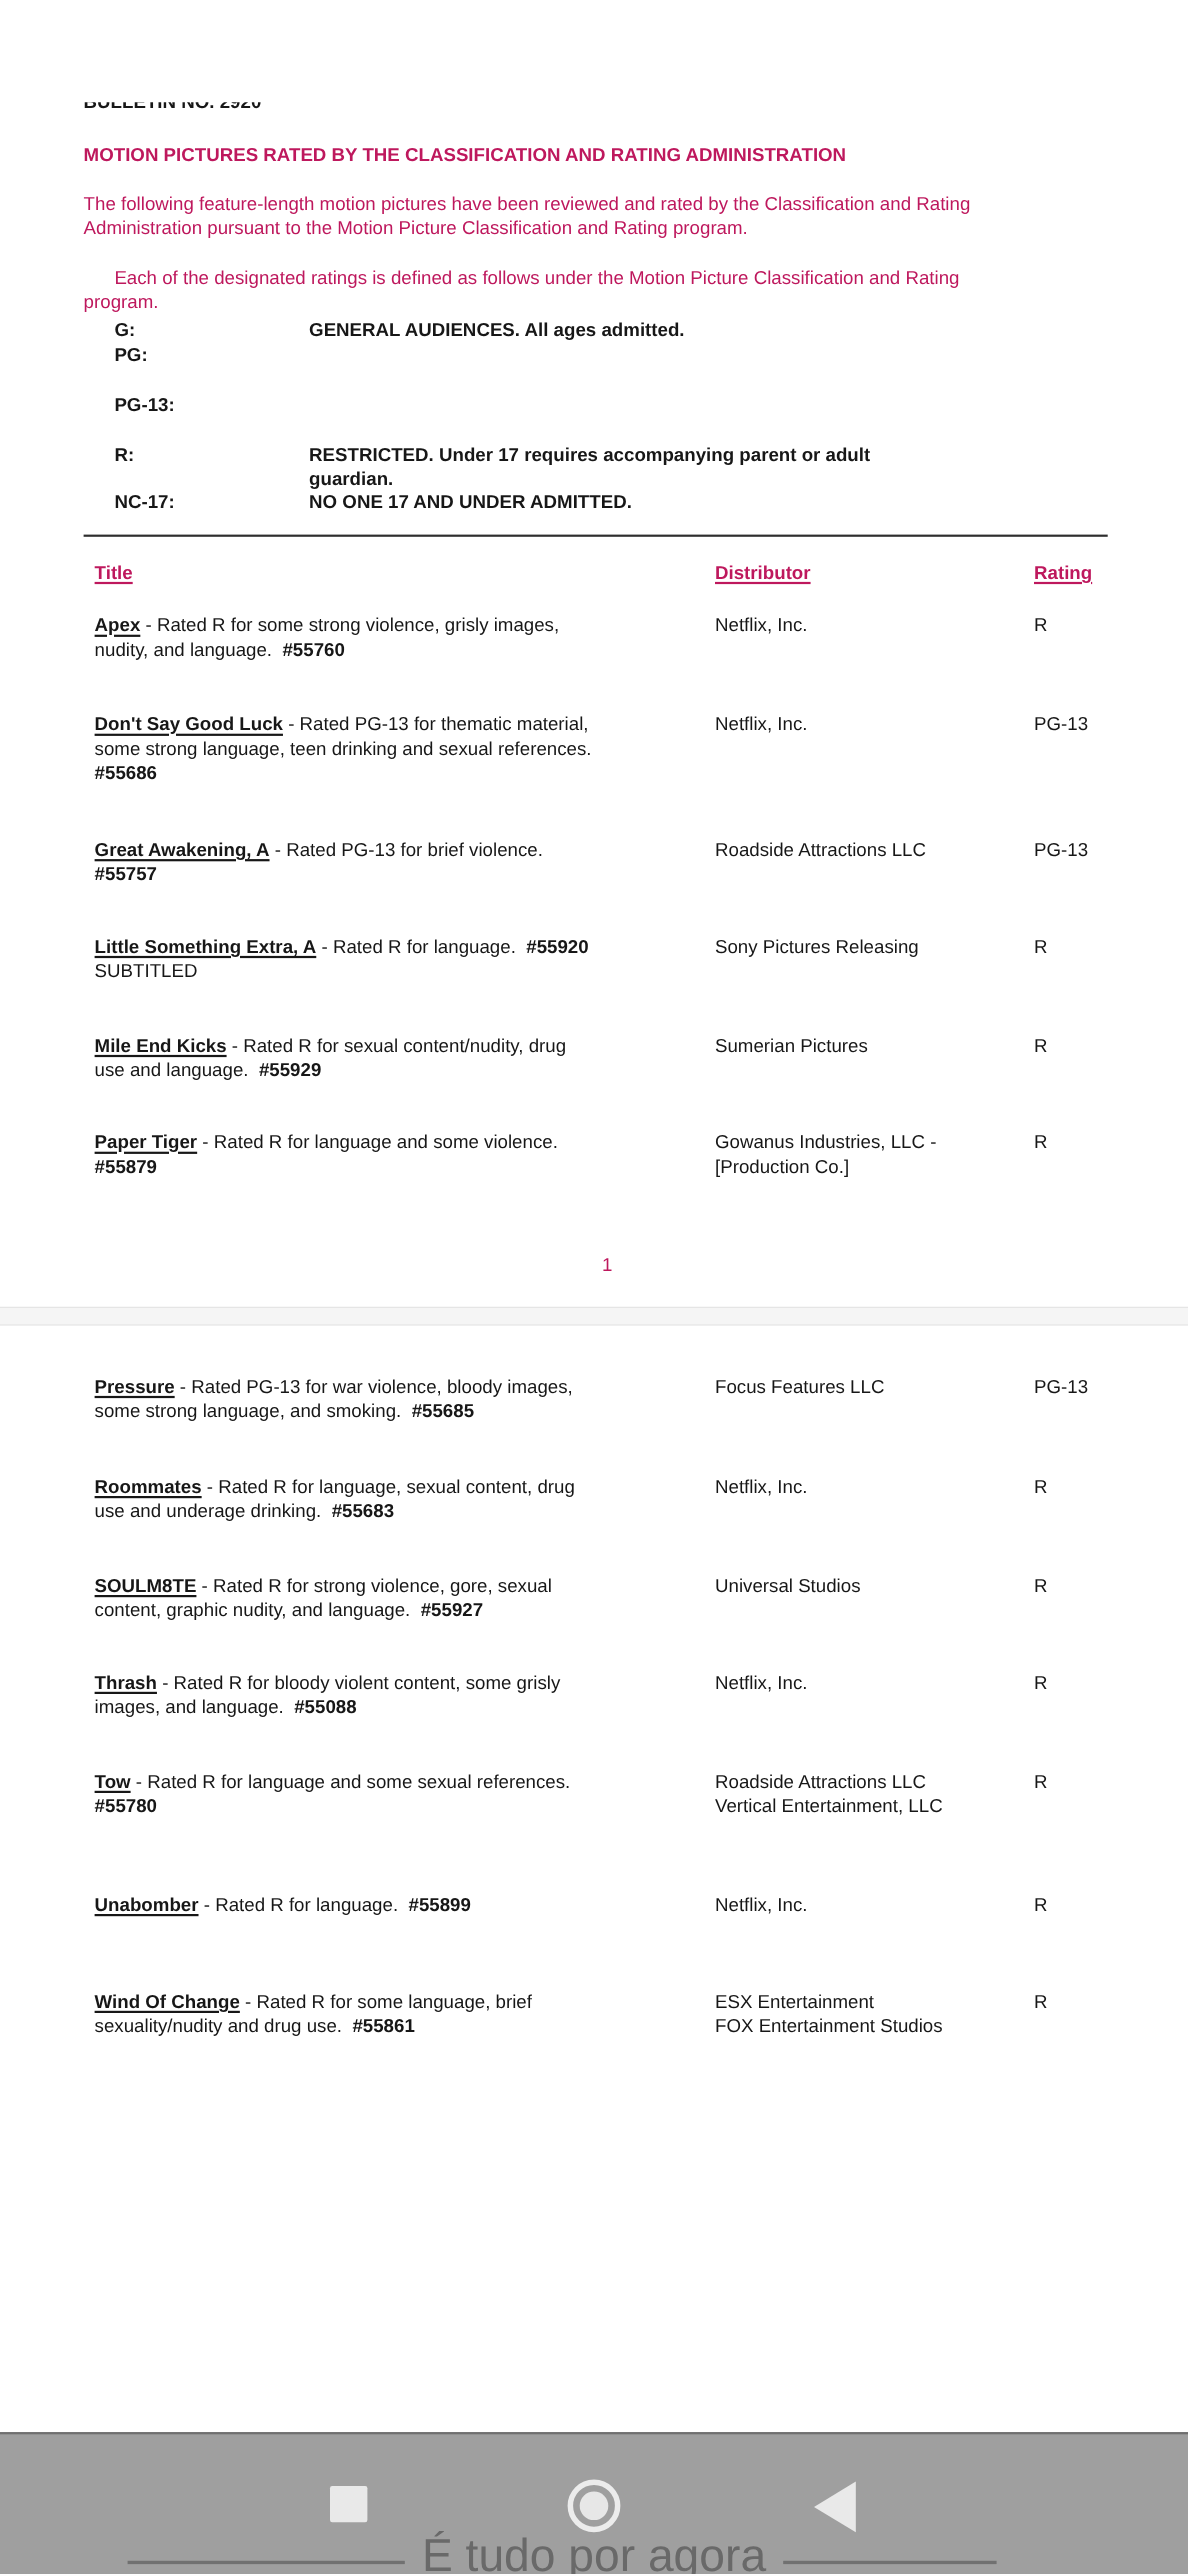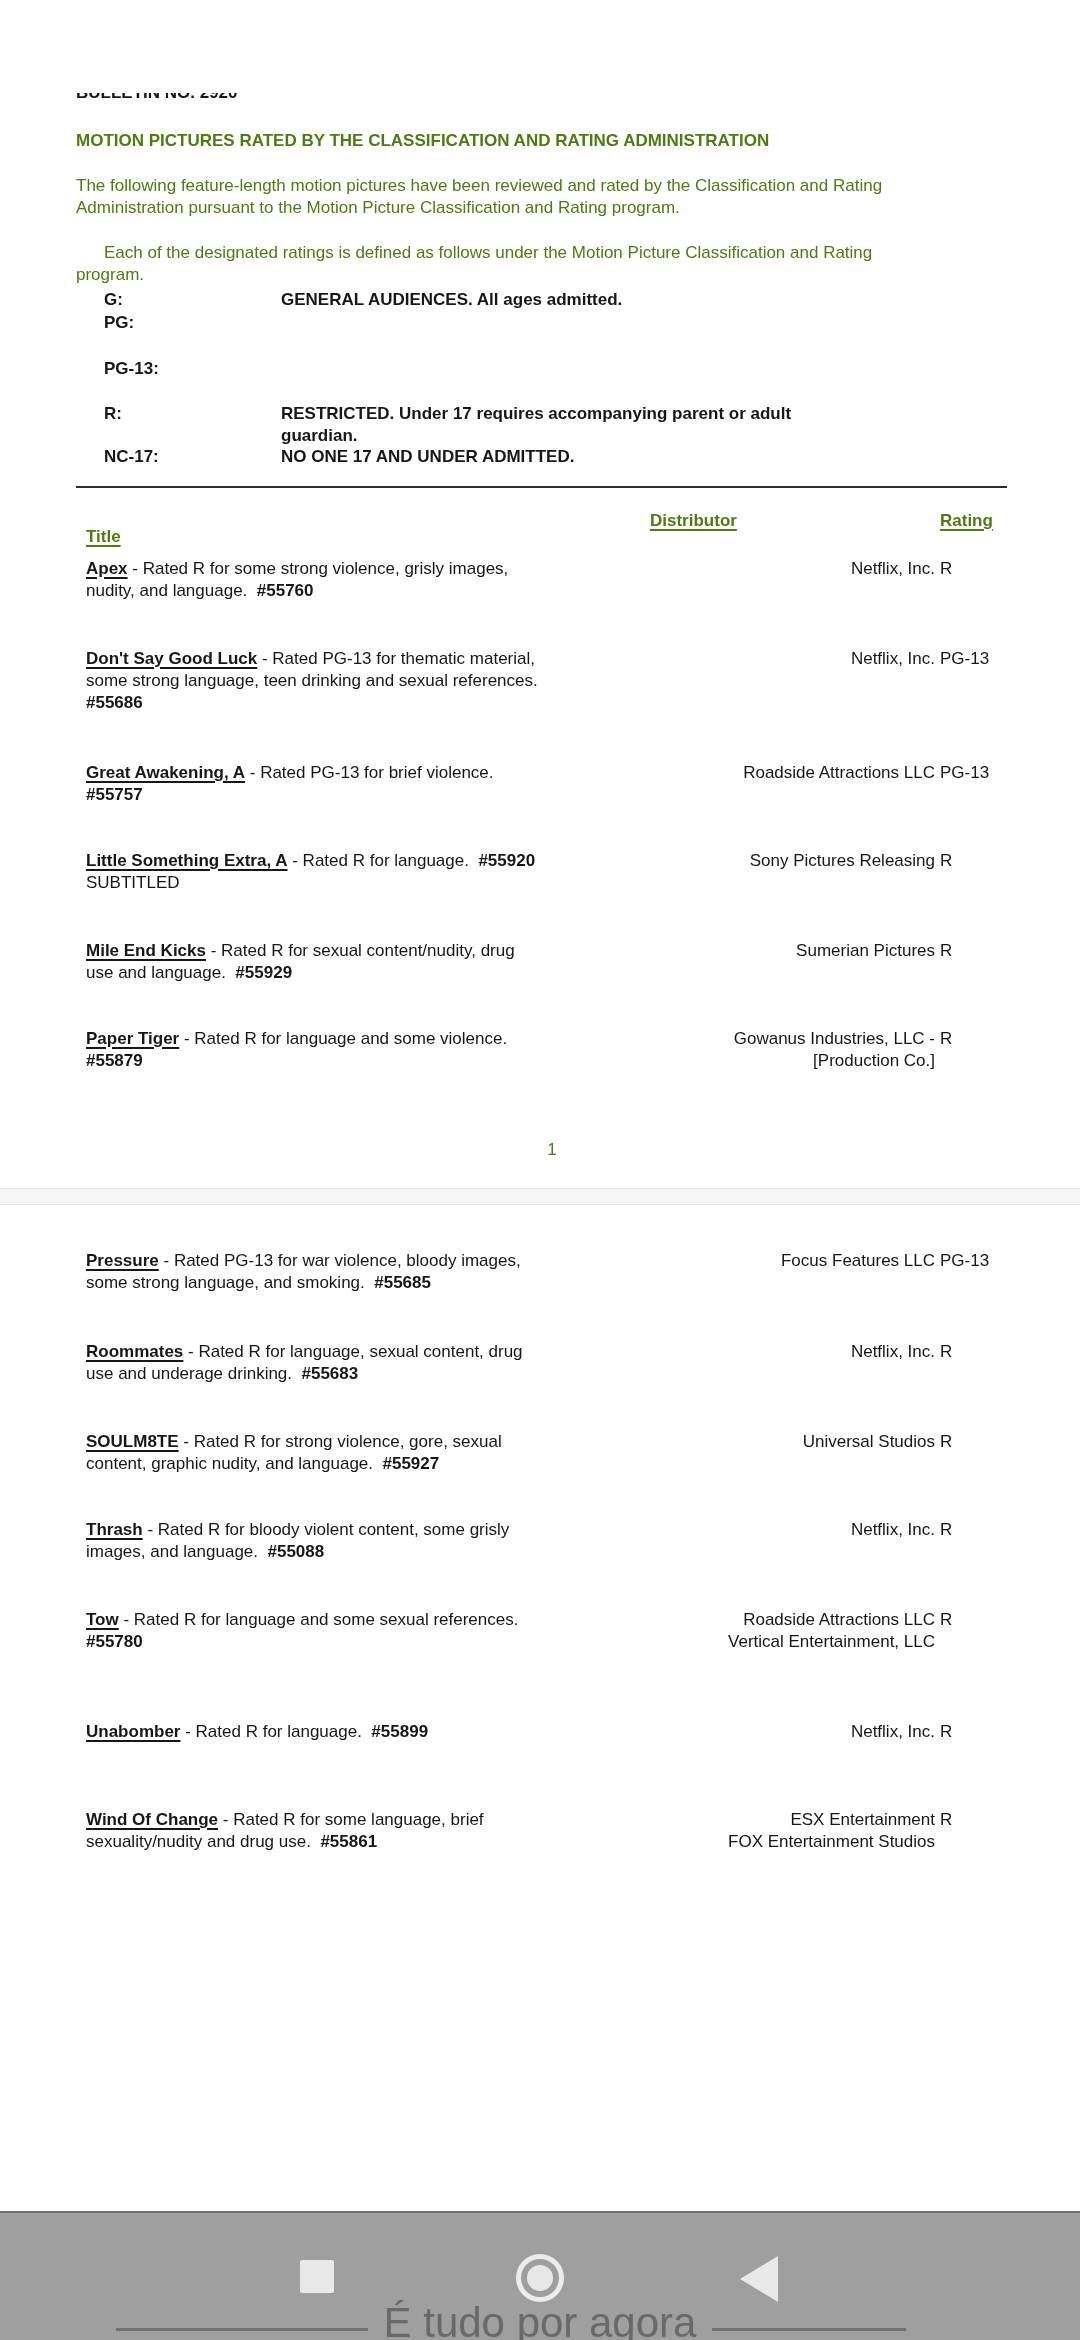--- a/index.html
+++ b/index.html
@@ -5,33 +5,33 @@
   * { margin:0; padding:0; box-sizing:border-box; }
   html,body { width:1080px; height:2340px; overflow:hidden; background:#ffffff; }
   #screen {
     position:relative; width:1080px; height:2340px; overflow:hidden;
     font-family:"Liberation Sans", sans-serif; color:#171717; background:#ffffff;
   }
   .abs { position:absolute; }
   .doc-text {
     position:absolute;
     font:17px/22px "Liberation Sans", sans-serif;
-    color:#4d7c0f;
+    color:#be185d;
     white-space:pre-wrap;
   }
   .b { font-weight:bold; }
   .u-head { font-weight:bold; text-decoration:underline; text-decoration-thickness:2px; text-underline-offset:3px; }
   .indent-first { text-indent:28px; }
   .clip-top { position:absolute; left:76px; top:93px; height:11px; width:600px; overflow:hidden; }
   .clip-top span { display:block; margin-top:-11px; font:bold 17px/22px "Liberation Sans", sans-serif; }
   .divider { position:absolute; left:76px; width:931px; height:2px; background:#2e2e2e; }
   .row { position:absolute; left:0; width:1080px; }
   .cell { position:absolute; font:17px/22px "Liberation Sans", sans-serif; white-space:pre-wrap; }
   .cell-title  { left:86px;  width:580px; }
-  .cell-dist   { left:650px; width:285px;text-align:right; }
+  .cell-dist   { left:650px; width:285px; }
   .cell-rating { left:940px; width:110px; }
   .seg-title  { font-weight:bold; text-decoration:underline; text-decoration-thickness:2px; text-underline-offset:3px; }
   .seg-bold   { font-weight:bold; }
   .seg-normal { }
   .def-label { position:absolute; left:104px; font:bold 17px/22px "Liberation Sans", sans-serif; }
   .def-text  { position:absolute; left:281px; width:680px; font:bold 17px/22px "Liberation Sans", sans-serif; white-space:pre-wrap; }
   .page-sep {
     position:absolute; left:0; top:1188px; width:1080px; height:17px;
     background:#f5f5f5; border-top:1px solid #e4e4e4; border-bottom:1px solid #e4e4e4;
   }
@@ -92,21 +92,21 @@
 
     <div class="def-label" style="top:403px;">R:</div>
     <div class="def-text" style="top:403px;">RESTRICTED. Under 17 requires accompanying parent or adult
 guardian.</div>
 
     <div class="def-label" style="top:446px;">NC-17:</div>
     <div class="def-text" style="top:446px;">NO ONE 17 AND UNDER ADMITTED.</div>
 
     <div class="divider" style="top:486px;"></div>
 
-    <div class="doc-text u-head" style="left:86px;top:526px;">Title</div>
+    <div class="doc-text u-head" style="left:86px;top:510px;">Title</div>
     <div class="doc-text u-head" style="left:650px;top:510px;">Distributor</div>
     <div class="doc-text u-head" style="left:940px;top:510px;">Rating</div>
 
     <div id="page1-rows">
   <div class="row" style="top: 558px;">
     <div class="cell cell-title"><span class="seg-title">Apex</span><span class="seg-normal"> - Rated R for some strong violence, grisly images,
 nudity, and language.  </span><span class="seg-bold">#55760</span></div>
     <div class="cell cell-dist">Netflix, Inc.</div>
     <div class="cell cell-rating">R</div>
   </div>

